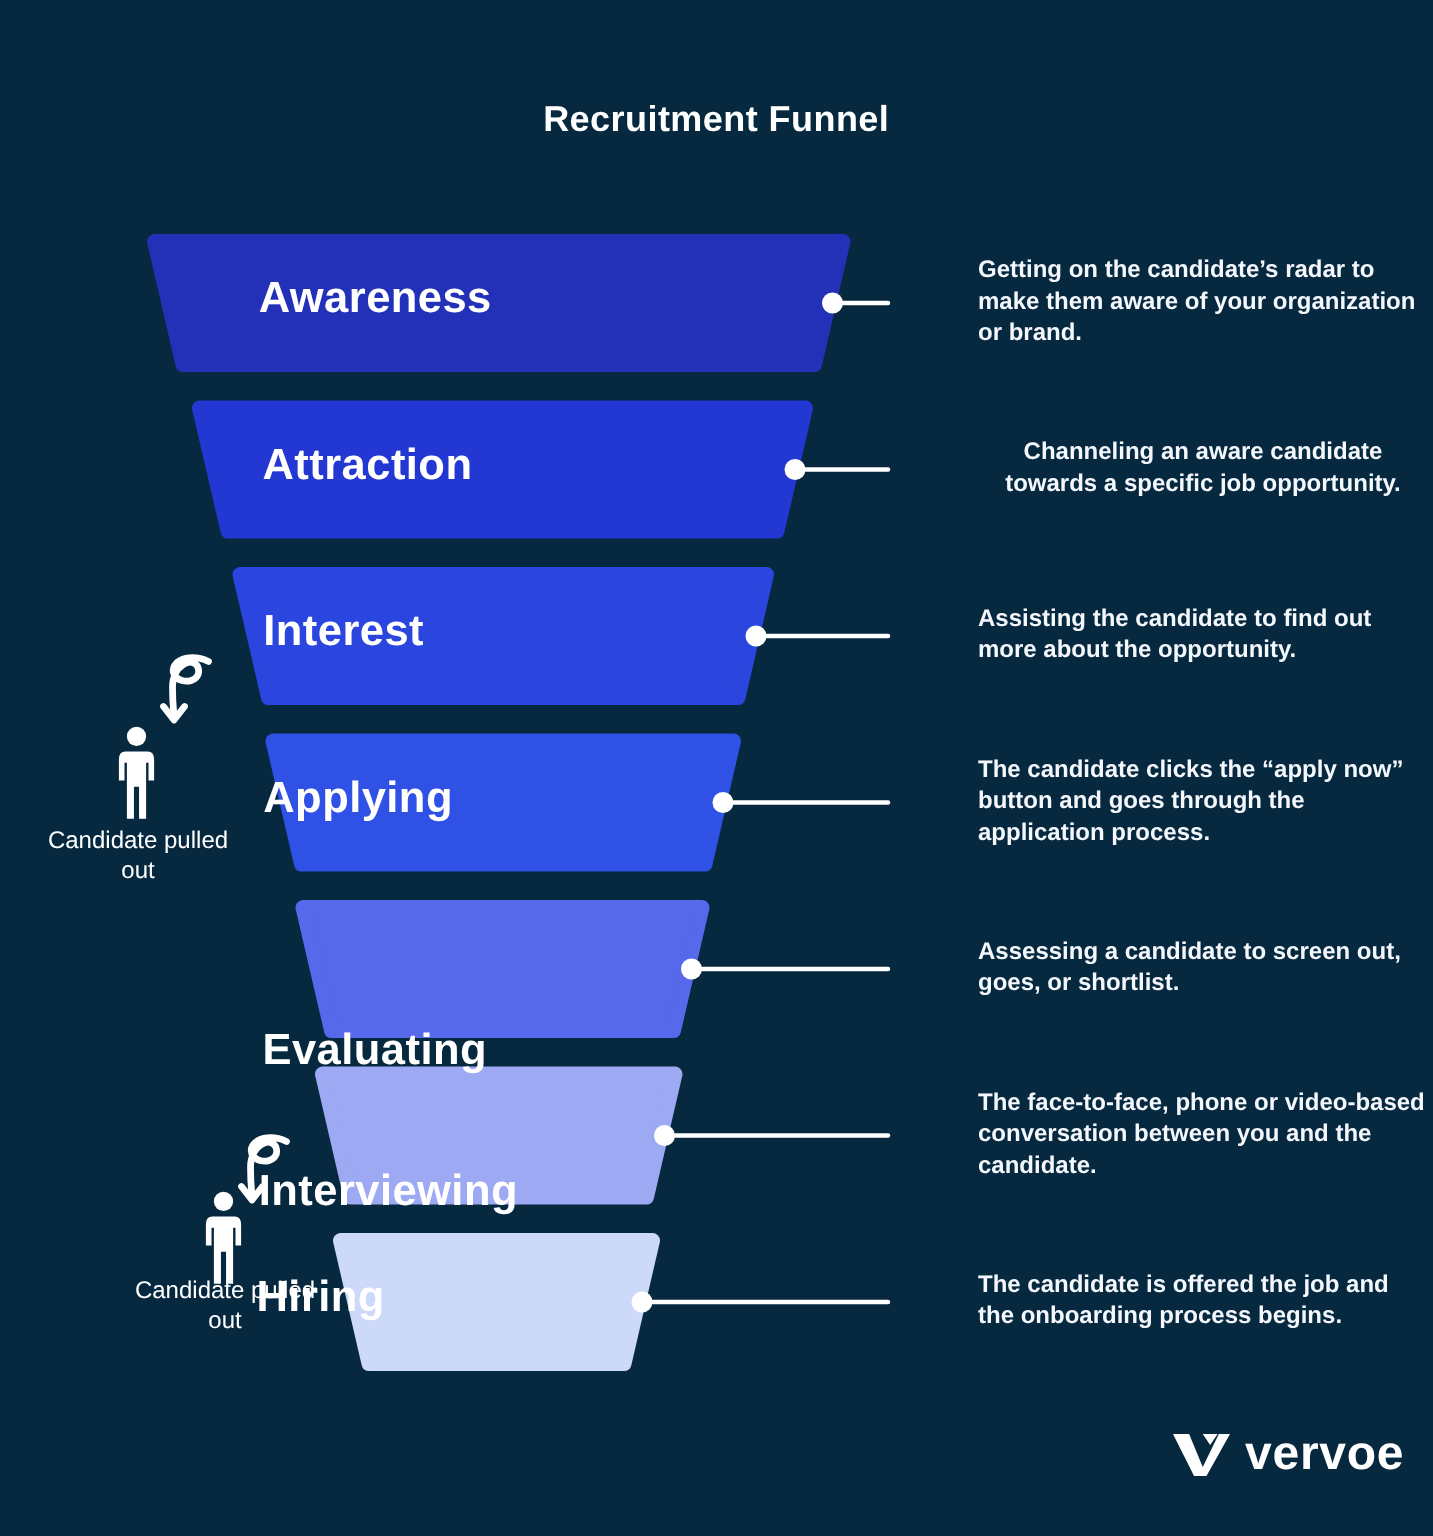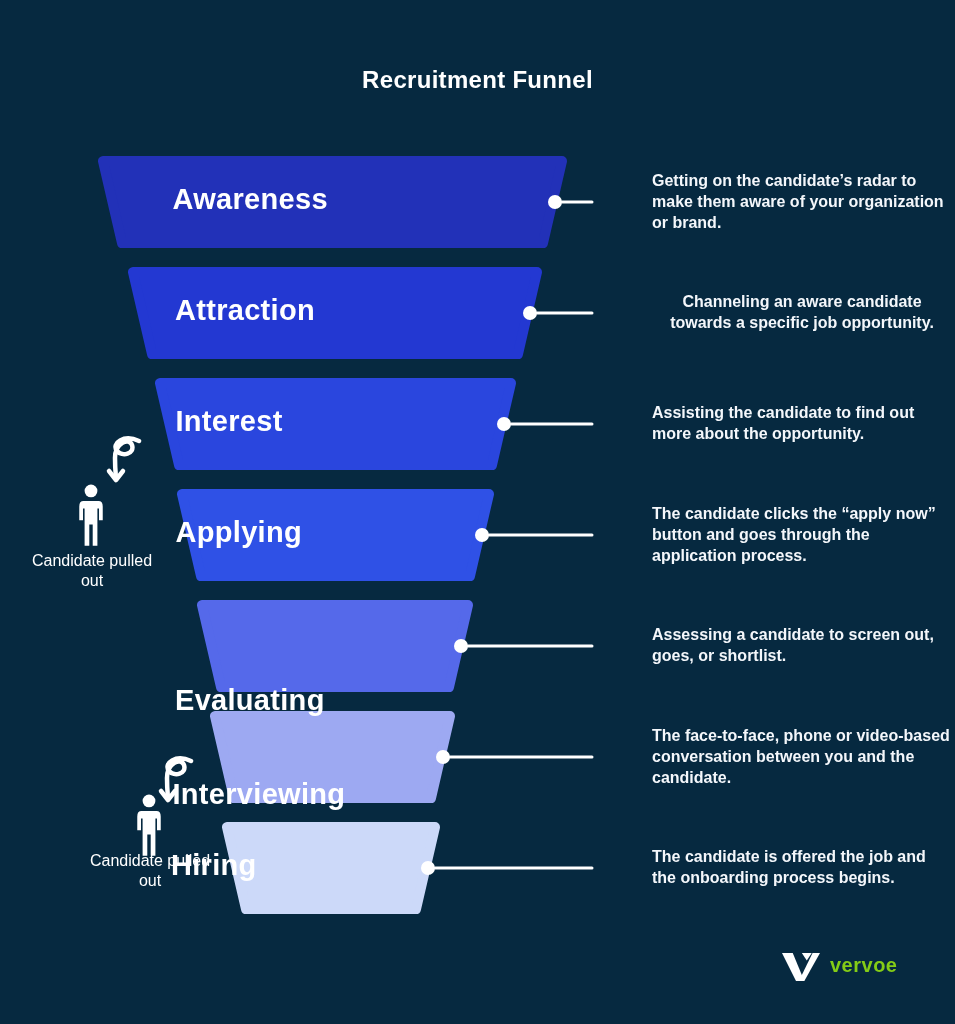--- a/index.html
+++ b/index.html
@@ -34,22 +34,22 @@
   .annot .person{position:absolute;}
   .annot-label{
     position:absolute;width:140px;text-align:center;
     font-size:16px;font-weight:400;line-height:1.28;color:#ffffff;
   }
   .brand{
     position:absolute;top:952px;left:782px;
     display:flex;align-items:center;gap:10px;
   }
   .brand-text{
-    font-size:20px;font-weight:800;letter-spacing:0.5px;
-    color:#84cc16;line-height:1;padding-bottom:4px;
+    font-size:32px;font-weight:800;letter-spacing:0.5px;
+    color:#ffffff;line-height:1;padding-bottom:4px;
   }
 </style>
 </head>
 <body>
 
 <div class="page">
 
   <h1 class="title">Recruitment Funnel</h1>
 
   <svg id="funnel-svg" viewBox="0 0 955 1024" xmlns="http://www.w3.org/2000/svg">

